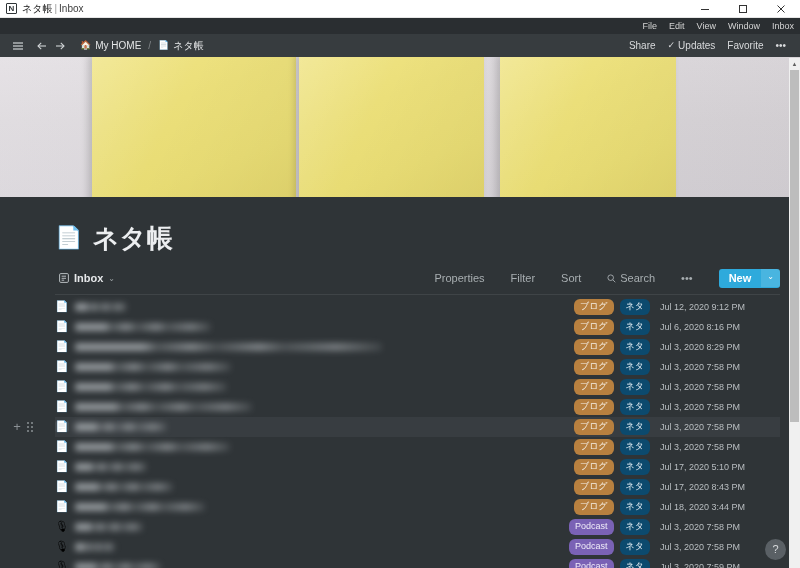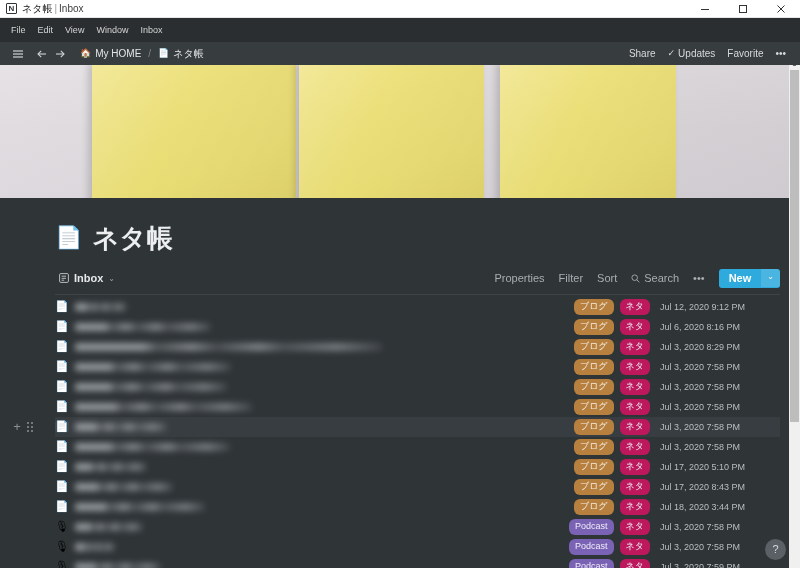--- a/index.html
+++ b/index.html
@@ -31,23 +31,23 @@
   .tb-title .sub { color: #3d3d3d; }
   .tb-controls { display: flex; align-items: stretch; height: 18px; flex: 0 0 auto; }
   .tb-btn {
     width: 38px; height: 18px; display: flex; align-items: center; justify-content: center;
     font-size: 10px; color: #333; line-height: 1;
   }
   .tb-btn svg { display: block; }
 
   
   .menubar {
-    height: 24px; background: #2a2e31;
+    height: 16px; background: #2a2e31;
     display: flex; align-items: center; padding-left: 5px; gap: 0;
-    position: relative; z-index: 38;
+    position: relative; z-index: 38; justify-content: flex-end;
   }
   .menu-item {
     font-size: 9px; color: #d4d4d4; padding: 1px 6px; line-height: 1.4; white-space: nowrap;
   }
 
   
   .navbar {
     height: 23px; background: #373c3f;
     display: flex; align-items: center; padding: 0 8px 0 9px; gap: 0;
     position: relative; z-index: 36;
@@ -107,21 +107,21 @@
   
   .view-row {
     display: flex; align-items: center; margin-top: 16px;
     border-bottom: 1px solid #3f4447; padding-bottom: 6px; position: relative;
   }
   .view-tab { display: flex; align-items: center; gap: 5px; padding: 2px 4px; border-radius: 3px; }
   .view-tab-icon { color: #b7bcbf; display: flex; align-items: center; }
   .view-tab-label { font-size: 11px; color: #e6e8ea; font-weight: bold; }
   .view-tab-caret { font-size: 8px; color: #9aa0a3; }
 
-  .view-actions { margin-left: auto; display: flex; align-items: center; gap: 2px; justify-content: flex-end; }
+  .view-actions { margin-left: auto; display: flex; align-items: center; gap: 14px; justify-content: flex-end; }
   .va { font-size: 11px; color: #a8aeb1; padding: 2px 6px; border-radius: 3px; white-space: nowrap; }
   .va.search { display: flex; align-items: center; gap: 4px; }
   .new-btn {
     display: flex; align-items: center; margin-left: 6px; border-radius: 3px; overflow: hidden;
     background: #2eaadc;
   }
   .new-btn .nb-label {
     font-size: 11px; color: #fff; font-weight: bold; padding: 3px 10px 4px; line-height: 1.1;
   }
   .new-btn .nb-caret {
@@ -162,21 +162,21 @@
       rgba(205,210,214,0.20) 68%, rgba(205,210,214,0.45) 85%,
       rgba(205,210,214,0.10) 100%);
     filter: blur(3px);
   }
   .row-tags { flex: 0 0 auto; display: flex; align-items: center; gap: 6px; }
   .tag {
     font-size: 9px; line-height: 1; padding: 3px 6px 4px; border-radius: 6px;
     white-space: nowrap; color: #e9ebec;
   }
   .tag.blog { background: #b8803f; color: #f5efe6; }
-  .tag.neta { background: #be185d; color: #eaf3f8; }
+  .tag.neta { background: #0c4a6e; color: #eaf3f8; }
   .tag.podcast { background: #7a62b5; color: #f0ecf9; }
   .row-date {
     flex: 0 0 auto; width: 128px; text-align: left; padding-left: 10px;
     font-size: 9px; color: #b9bec1; white-space: nowrap;
   }
 
   
   .watermark {
     position: absolute; left: 256px; bottom: 10px; z-index: 25;
     font-size: 52px; line-height: 1; color: rgba(255,255,255,0.80);

